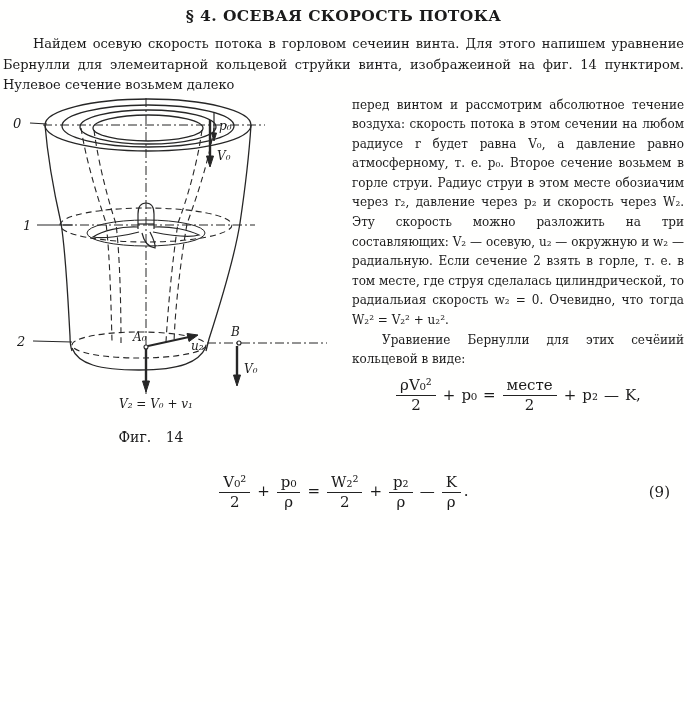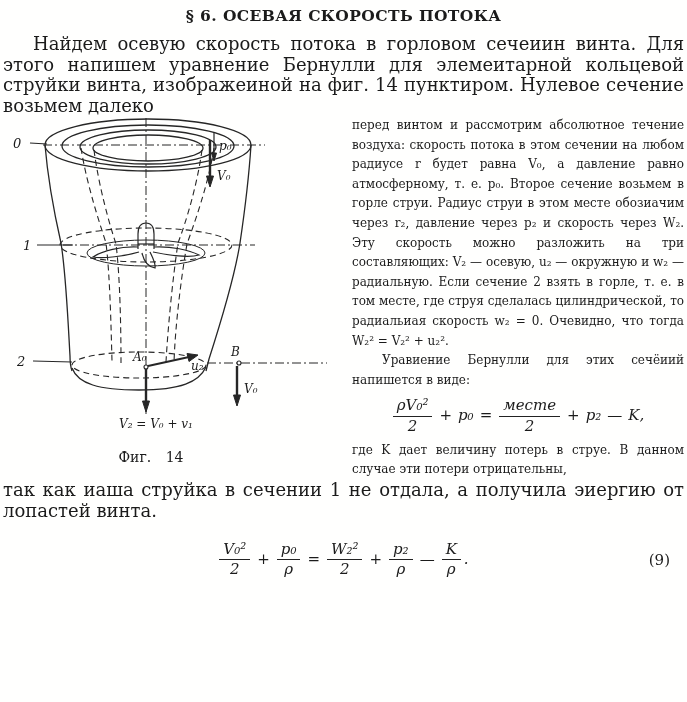--- a/index.html
+++ b/index.html
@@ -8,54 +8,54 @@
     background:#fffffe;color:#1b1b1b;
     font-family:"DejaVu Serif",serif;
     -webkit-font-smoothing:antialiased;
   }
   .page{padding:3px 3px 0 3px;}
   .title{
     text-align:center;font-weight:bold;font-size:15.5px;
     letter-spacing:.4px;margin:3px 0 9px 0;
   }
   p{margin:0;text-align:justify;}
-  .full{font-size:18px;line-height:20.5px;}
+  .full{font-size:13px;line-height:20.5px;}
   .indent{text-indent:30px;}
   .mid{display:flex;align-items:flex-start;}
   .figwrap{width:346px;flex:none;}
   .rightcol{flex:1;min-width:0;padding-left:3px;}
   .rightcol p{font-size:12px;line-height:19.6px;}
   svg{display:block;}
   svg text{font-family:"DejaVu Serif",serif;fill:#1b1b1b;}
   .lbl{font-style:italic;font-size:13px;}
   .lbl-small{font-style:italic;font-size:12px;}
   .cap{font-size:14px;word-spacing:10px;}
   .formula{
-    text-align:center;font-style:italic;font-size:15px;
+    text-align:center;font-size:15px;
     margin:7px 0 6px 0;white-space:nowrap;
   }
   .frac{display:inline-block;vertical-align:middle;text-align:center;line-height:1.15;margin:0 2px;}
   .frac .num{display:block;border-bottom:1px solid #222;padding:0 4px 1px 4px;}
   .frac .den{display:block;padding-top:1px;}
   .op{display:inline-block;margin:0 5px;}
   .var{display:inline-block;margin:0 1px;}
   .eq9wrap{position:relative;margin:14px 0 10px 0;}
   .eq9wrap .formula{margin:0;}
   .eqnum{
     position:absolute;right:14px;top:50%;transform:translateY(-50%);
     font-size:15px;font-style:normal;
   }
   .spacer{height:6px;}
 </style>
 </head>
 <body>
 
 <div class="page">
 
-  <div class="title">§ 6. ОСЕВАЯ СКОРОСТЬ ПОТОКА</div>
+  <div class="title">§ 4. ОСЕВАЯ СКОРОСТЬ ПОТОКА</div>
 
   <p class="full indent">Найдем осевую скорость потока в горловом сечеиин винта. Для этого напишем уравнение Бернулли для элемеитарной кольцевой струйки винта, изображеиной на фиг. 14 пунктиром. Нулевое сечение возьмем далеко</p>
 
   <div class="mid">
 
     <div class="figwrap">
       <svg width="346" height="358" viewBox="0 0 346 358">
         <g fill="none" stroke="#262626" stroke-width="1.3">
 
           <ellipse cx="145" cy="29" rx="103" ry="26"></ellipse>
@@ -128,31 +128,29 @@
         <text class="lbl-small" x="188" y="254">u₂</text>
         <text class="lbl-small" x="228" y="240">В</text>
         <text class="lbl-small" x="241" y="277">V₀</text>
         <text class="lbl-small" x="116" y="312">V₂ = V₀ + v₁</text>
         <text class="cap" x="148" y="346" text-anchor="middle">Фиг. 14</text>
       </svg>
     </div>
 
     <div class="rightcol">
       <p>перед винтом и рассмотрим абсолютное течение воздуха: скорость потока в этом сечении на любом радиусе r будет равна V₀, а давление равно атмосферному, т. е. p₀. Второе сечение возьмем в горле струи. Радиус струи в этом месте обозиачим через r₂, давление через p₂ и скорость через W₂. Эту скорость можно разложить на три составляющих: V₂ — осевую, u₂ — окружную и w₂ — радиальную. Если сечение 2 взять в горле, т. е. в том месте, где струя сделалась цилиндрической, то радиальиая скорость w₂ = 0. Очевидно, что тогда W₂² = V₂² + u₂².</p>
-      <p class="indent">Уравиение Бернулли для этих сечёиий напишется в виде:</p>
+      <p class="indent">Уравиение Бернулли для этих сечёиий кольцевой в виде:</p>
 
       <div class="formula">
         <span class="frac"><span class="num">ρV₀²</span><span class="den">2</span></span><span class="op">+</span><span class="var">p₀</span><span class="op">=</span><span class="frac"><span class="num">месте</span><span class="den">2</span></span><span class="op">+</span><span class="var">p₂</span><span class="op">—</span><span class="var">K,</span>
       </div>
 
-      <p>где K дает величину потерь в струе. В данном случае эти потери отрицательны,</p>
     </div>
   </div>
 
-  <p class="full">так как иаша струйка в сечении 1 не отдала, а получила эиергию от лопастей винта.</p>
   <div class="spacer"></div>
 
   <div class="eq9wrap">
     <div class="formula">
       <span class="frac"><span class="num">V₀²</span><span class="den">2</span></span><span class="op">+</span><span class="frac"><span class="num">p₀</span><span class="den">ρ</span></span><span class="op">=</span><span class="frac"><span class="num">W₂²</span><span class="den">2</span></span><span class="op">+</span><span class="frac"><span class="num">p₂</span><span class="den">ρ</span></span><span class="op">—</span><span class="frac"><span class="num">K</span><span class="den">ρ</span></span><span class="var">.</span>
     </div>
     <span class="eqnum">(9)</span>
   </div>
 
 

